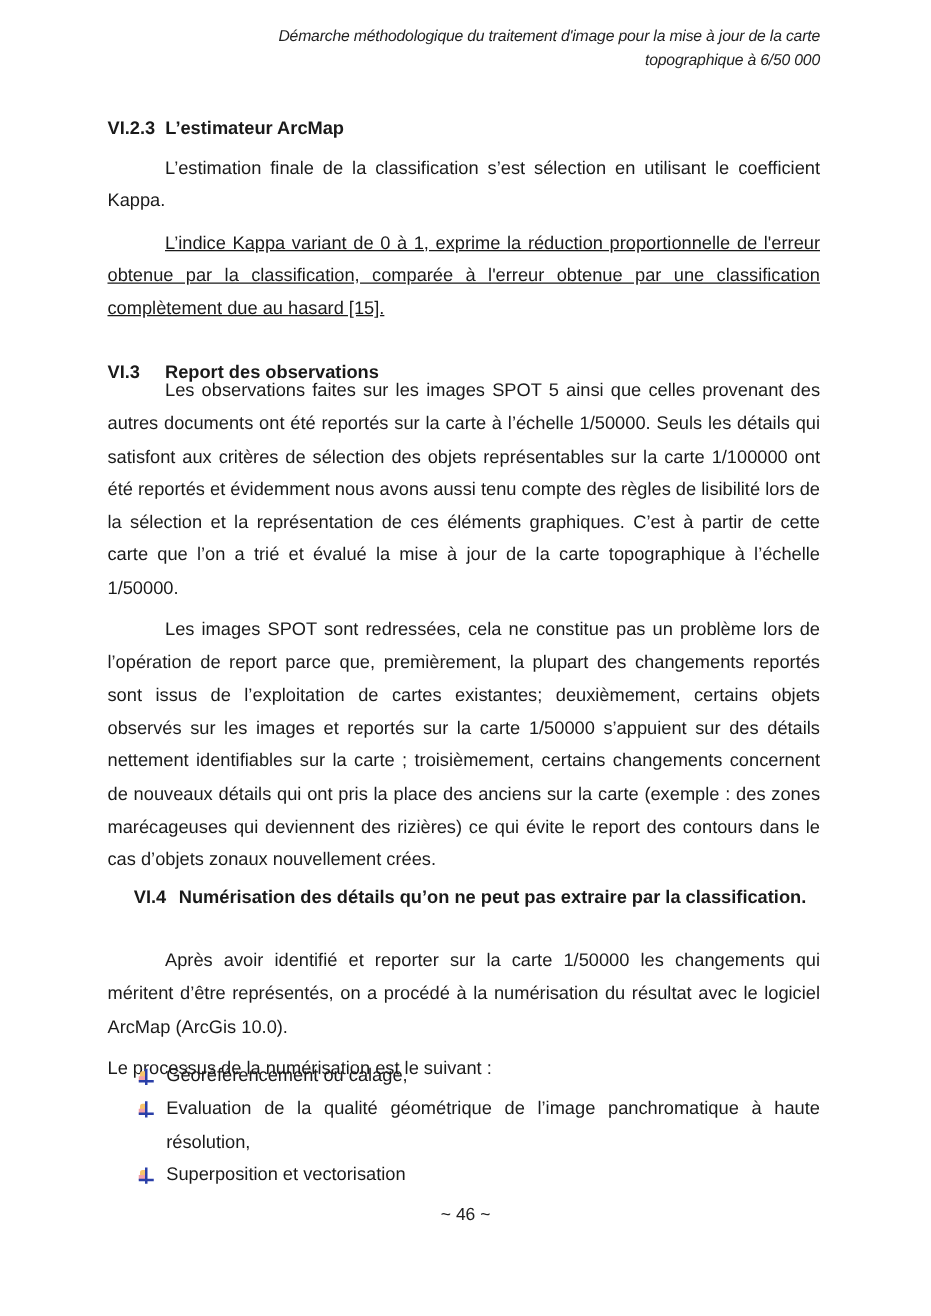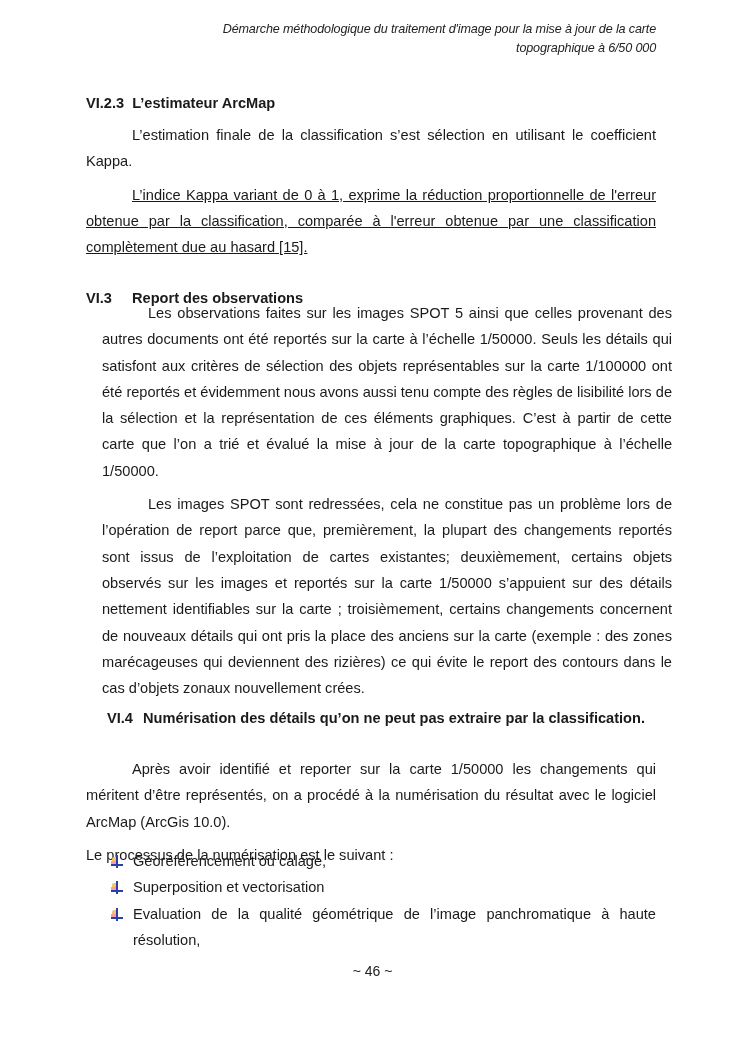--- a/index.html
+++ b/index.html
@@ -119,21 +119,21 @@
 
   <div class="block" style="top:30px;">
     <p class="para">L’estimation finale de la classification s’est  sélection  en utilisant le coefficient Kappa.</p>
     <p class="para" style="margin-top:7px;text-decoration:underline;">L’indice Kappa variant de 0 à 1, exprime la réduction proportionnelle de l'erreur obtenue par la classification, comparée à l'erreur obtenue par une classification complètement due au hasard [15].</p>
   </div>
 
   <h3 class="heading block" style="top:180px;margin-top:16px;">
     <span class="num">VI.3</span><span>Report des observations</span>
   </h3>
 
-  <div class="block" style="top:208px;margin-left:16px;">
+  <div class="block" style="top:208px;">
     <p class="para">Les observations faites sur les images SPOT 5 ainsi que celles provenant des autres documents ont été reportés sur la carte à l’échelle 1/50000. Seuls les détails qui satisfont aux critères de sélection des objets représentables sur la carte 1/100000 ont été reportés et évidemment nous avons aussi tenu compte des règles de lisibilité lors de la sélection et la représentation de ces éléments graphiques. C’est à partir de cette carte que l’on a trié et évalué la mise à jour de la carte topographique à l’échelle 1/50000.</p>
     <p class="para" style="margin-top:7px;">Les images SPOT sont redressées, cela ne constitue pas un problème lors de l’opération de report parce que, premièrement, la plupart des changements reportés sont issus de l’exploitation de cartes existantes; deuxièmement, certains objets observés sur les images et reportés sur la carte 1/50000 s’appuient sur des détails nettement identifiables sur la carte ; troisièmement, certains changements concernent de nouveaux détails qui ont pris la place des anciens sur la carte (exemple : des zones marécageuses qui deviennent des rizières) ce qui évite le report des contours dans le cas d’objets zonaux nouvellement crées.</p>
   </div>
 
   <h3 class="heading block" style="top:616px;text-align:center;">
     <span class="num">VI.4</span><span>Numérisation des détails qu’on ne peut pas extraire par la classification.</span>
   </h3>
 
   <div class="block" style="top:664px;">
     <p class="para">Après avoir identifié et reporter sur la carte 1/50000 les changements qui méritent d’être représentés, on a procédé à la numérisation du résultat avec le logiciel ArcMap (ArcGis 10.0).</p>
@@ -150,27 +150,27 @@
         </span>
       <span>Géoréférencement ou calage,</span>
     </li>
     <li>
       <span class="bullet-icon">
           <i class="b-orange"></i>
           <i class="b-pink"></i>
           <i class="b-v"></i>
           <i class="b-h"></i>
         </span>
-      <span>Superposition et vectorisation</span>
+      <span>Evaluation de la qualité géométrique de l’image panchromatique à haute résolution,</span>
     </li>
     <li>
       <span class="bullet-icon">
           <i class="b-orange"></i>
           <i class="b-pink"></i>
           <i class="b-v"></i>
           <i class="b-h"></i>
         </span>
-      <span>Evaluation de la qualité géométrique de l’image panchromatique à haute résolution,</span>
+      <span>Superposition et vectorisation</span>
     </li>
   </ul>
 </div>
 
 <div class="page-number">~ 46 ~</div>
 
 </body></html>

